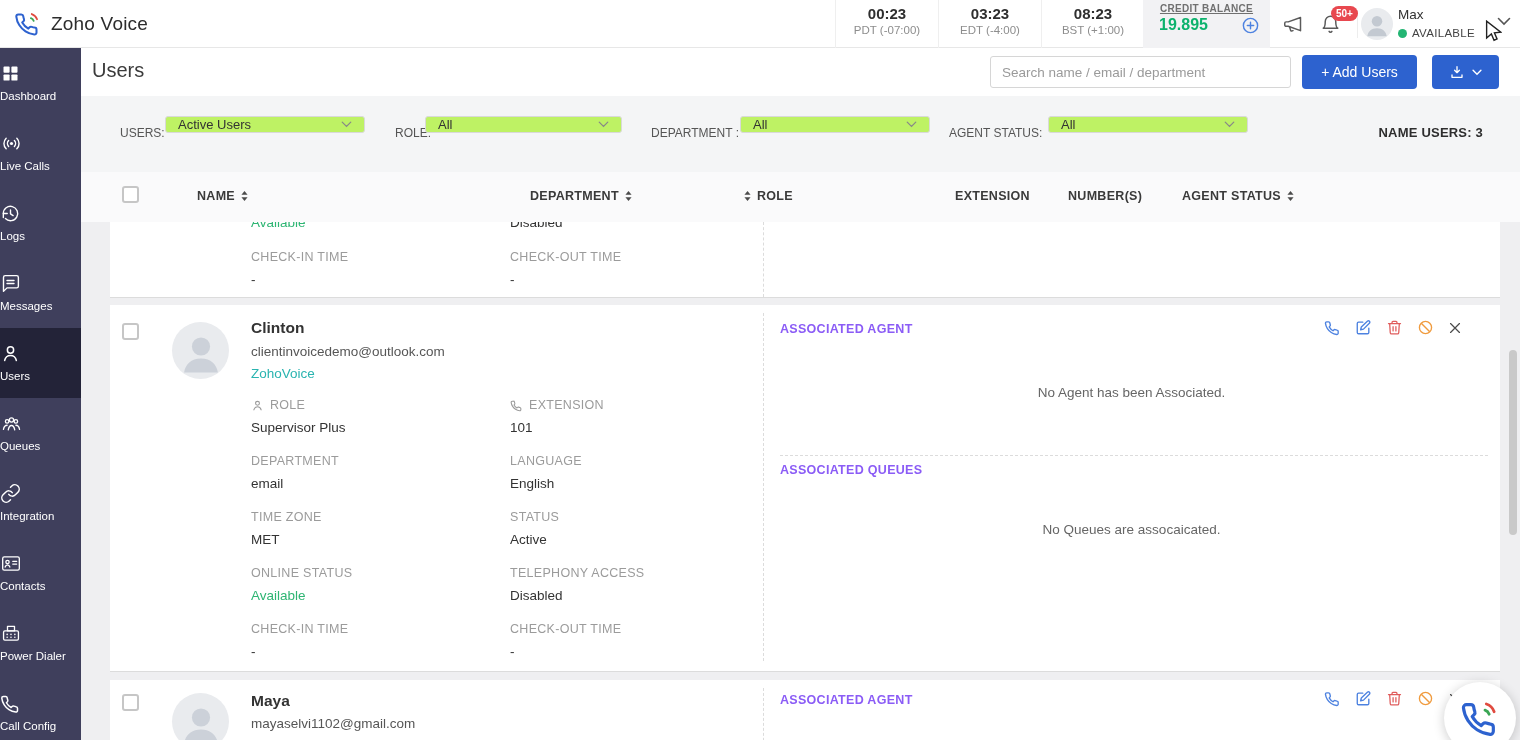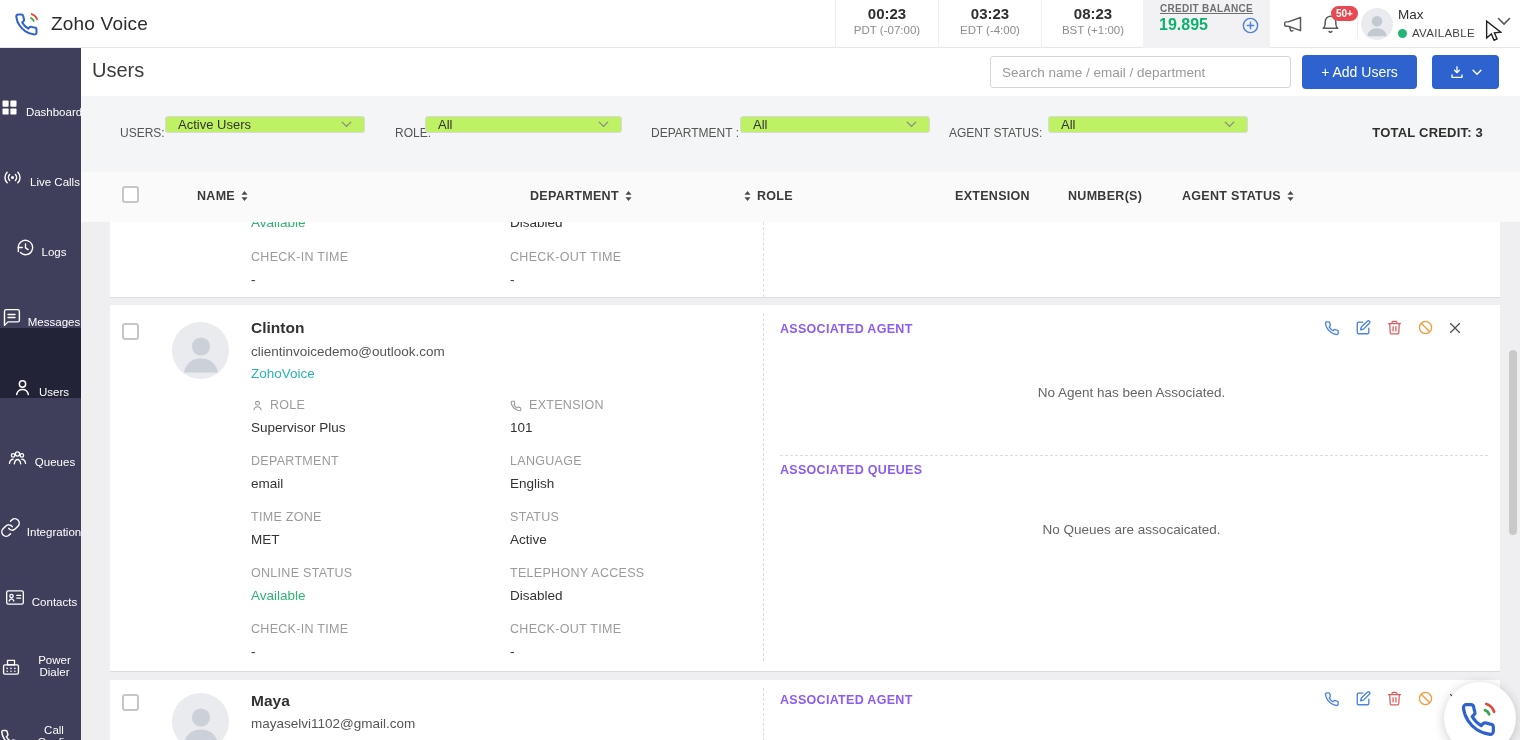--- a/index.html
+++ b/index.html
@@ -34,21 +34,21 @@
   .avatar-sm { position:absolute; left:1361px; top:8px; width:32px; height:32px; }
   .profile-name { position:absolute; left:1398px; top:7px; font-size:13.5px; color:#333; }
   .profile-status { position:absolute; left:1398px; top:27px; display:flex; align-items:center; gap:5px;
                     font-size:11.5px; color:#444; letter-spacing:.3px; }
   .dot-green { width:9px; height:9px; border-radius:50%; background:#23b573; }
   .profile-chev { position:absolute; left:1497px; top:17px; color:#555; }
   .cursor { position:absolute; left:1484px; top:20px; z-index:60; pointer-events:none; }
 
   
   .sidebar { position:absolute; left:0; top:48px; width:81px; height:692px; background:#3f3f5c; z-index:20; }
-  .sb-item { height:70px; display:flex; flex-direction:row; align-items:flex-end; justify-content:center;
+  .sb-item { height:70px; display:flex; flex-direction:column; align-items:flex-start; justify-content:center;
              gap:6px; color:#fff; cursor:pointer; }
   .sb-item.active { background:#232338; }
   .sb-label { font-size:11.5px; text-align:center; line-height:1.05; }
 
   
   .titlebar { position:absolute; left:81px; top:48px; width:1439px; height:48px; background:#fff; z-index:10; }
   .page-title { position:absolute; left:11px; top:11px; font-size:20px; color:#3b3b3b; }
   .search-input { position:absolute; left:909px; top:8px; width:301px; height:32px; border:1px solid #d6d6d6;
                   border-radius:3px; padding:0 11px; font-size:13.5px; color:#333; outline:none;
                   font-family:"Liberation Sans",sans-serif; background:#fff; }
@@ -346,21 +346,21 @@
   <div class="select" style="left:967px; width:200px">
     <span>All</span>
     <span class="ico">
         <svg width="11" height="7" viewBox="0 0 14 9" fill="none" stroke="#888" stroke-width="1.6" stroke-linecap="round">
           <path d="M1.5 1.5L7 7l5.5-5.5"></path>
         </svg>
       </span>
   </div>
 
   <span class="total">
-    <span>TOTAL CREDIT:</span>
+    <span>NAME USERS:</span>
     <span>3</span>
   </span>
 </div>
 
 <div class="tablehead">
   <input type="checkbox" class="chk" style="left: 41px; top: 14px; position: absolute;">
   <span class="th" style="left:116px">
     <span>NAME</span>
     <span class="sort ico">
         <svg width="9" height="12" viewBox="0 0 10 12" fill="currentColor">

